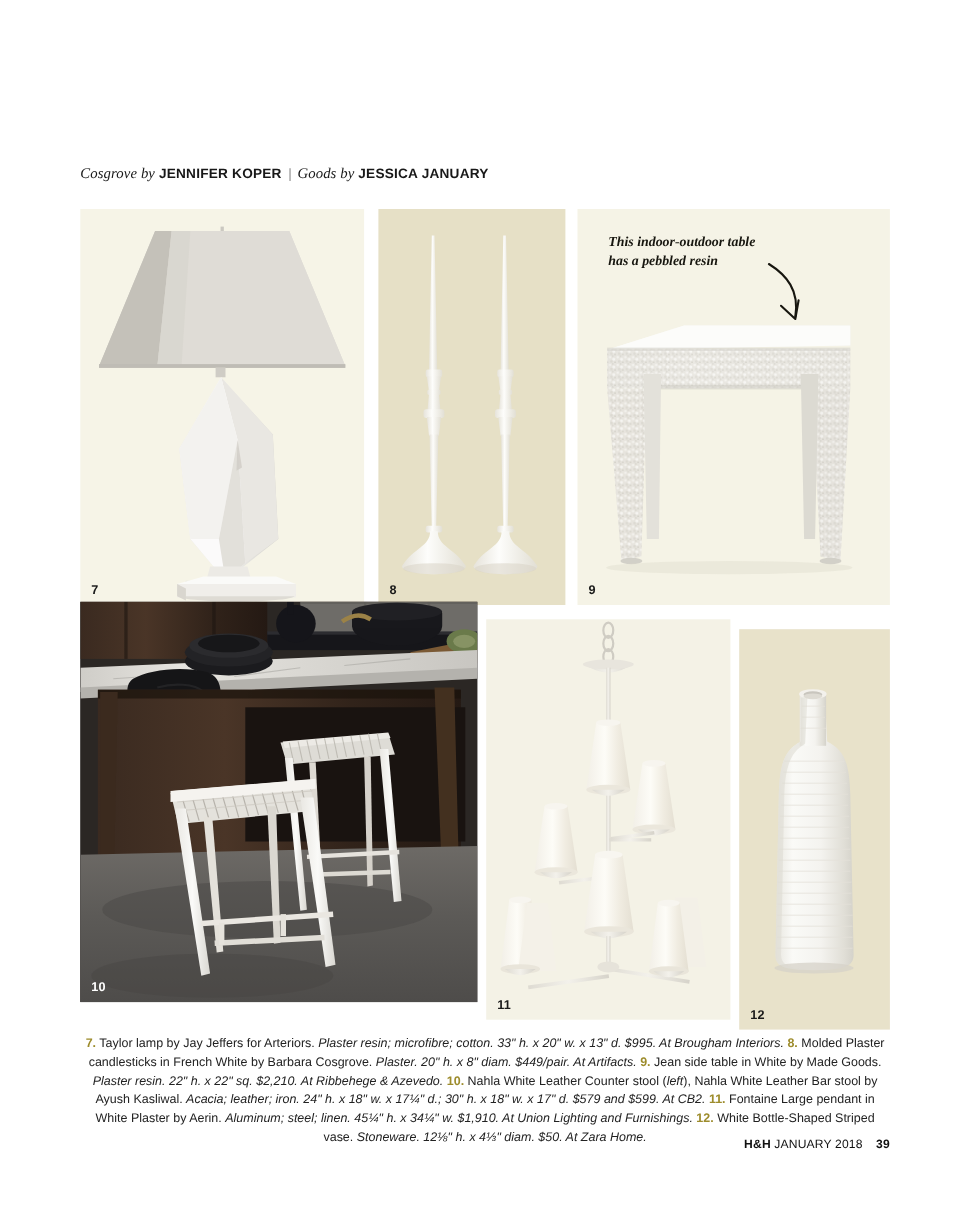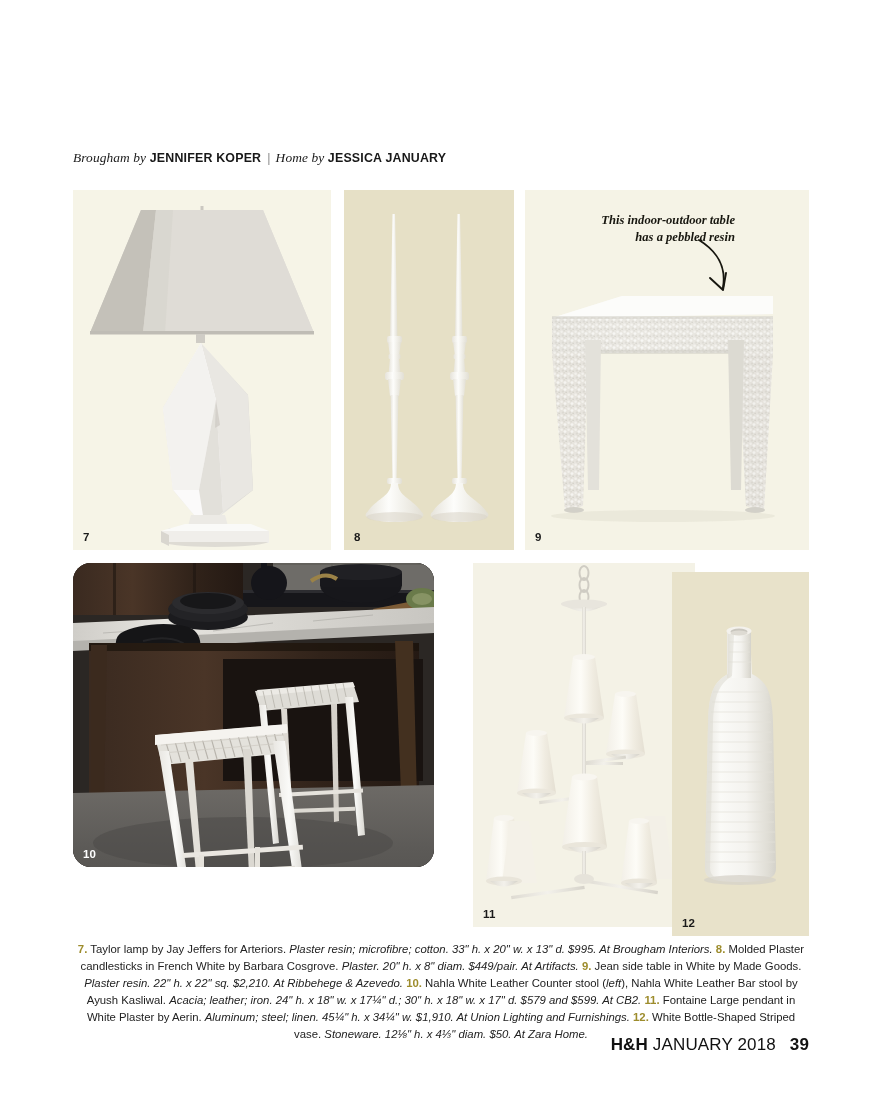--- a/index.html
+++ b/index.html
@@ -74,35 +74,35 @@
     letter-spacing: 0.2px;
     color: #1a1a1a;
     z-index: 40;
   }
   .panel .num.light { color: #ffffff; }
 
   
   .bg-cream  { background: #f6f4e7; }
   .bg-beige  { background: #e6e0c6; }
   .bg-cream2 { background: #f5f3e6; }
-  .bg-cream3 { background: #f4f2e6; margin-left: 31px; }
+  .bg-cream3 { background: #f4f2e6; }
   .bg-beige2 { background: #e8e2ca; }
 
   
   .annot {
     position: absolute;
     left: 28px;
     top: 22px;
     width: 182px;
     font-family: "Liberation Serif", serif;
     font-style: italic;
     font-weight: bold;
     font-size: 12.6px;
     line-height: 1.32;
-    text-align: right;
+    text-align: left;
     color: #17160f;
     z-index: 30;
   }
   .annot-arrow {
     position: absolute;
     left: 168px;
     top: 48px;
     width: 60px;
     height: 68px;
     z-index: 30;
@@ -123,38 +123,38 @@
     font-weight: bold;
     color: #9d8c2c;
   }
   .caption .it { font-style: italic; }
 
   
   .footer {
     position: absolute;
     right: 62px;
     top: 1035px;
-    font-size: 17px;
+    font-size: 11px;
     letter-spacing: 0.15px;
     color: #111111;
     white-space: nowrap;
   }
   .footer .hh { font-weight: bold; }
   .footer .pg { font-weight: bold; padding-left: 9px; }
 
   svg { display: block; }
 </style>
 </head>
 <body>
 
 <div class="page">
 
 
   <div class="byline">
-    <span class="it">Brougham by</span><span>&nbsp;</span><span class="nm">JENNIFER KOPER</span><span class="sep">|</span><span class="it">Home by</span><span>&nbsp;</span><span class="nm">JESSICA JANUARY</span>
+    <span class="it">Cosgrove by</span><span>&nbsp;</span><span class="nm">JENNIFER KOPER</span><span class="sep">|</span><span class="it">Goods by</span><span>&nbsp;</span><span class="nm">JESSICA JANUARY</span>
   </div>
 
   <div class="panel bg-cream" style="left:73px; top:190px; width:258px; height:360px;">
     <svg width="258" height="360" viewBox="0 0 258 360">
       <defs>
         <linearGradient id="shadeG" x1="0" y1="0" x2="1" y2="0">
           <stop offset="0" stop-color="#c9c6bf"></stop>
           <stop offset="0.30" stop-color="#d2cfc8"></stop>
           <stop offset="0.55" stop-color="#e3e1dc"></stop>
           <stop offset="1" stop-color="#dcdad4"></stop>
@@ -292,21 +292,21 @@
       <polygon points="203,150 219,150 216,300 206,300" fill="#dcdad2"></polygon>
 
       <ellipse cx="49" cy="320" rx="10" ry="3" fill="#d2d0c8"></ellipse>
       <ellipse cx="230" cy="320" rx="10" ry="3" fill="#d2d0c8"></ellipse>
 
       <ellipse cx="138" cy="326" rx="112" ry="6" fill="#e0ddce" opacity="0.45"></ellipse>
     </svg>
     <span class="num">9</span>
   </div>
 
-  <div class="panel" style="left:73px; top:563px; width:361px; height:304px; background:#2b2724;border-radius:18px;">
+  <div class="panel" style="left:73px; top:547px; width:361px; height:364px; background:#2b2724;">
     <svg width="361" height="364" viewBox="0 0 361 364">
       <defs>
         <linearGradient id="floorG" x1="0" y1="0" x2="0" y2="1">
           <stop offset="0" stop-color="#6d6a66"></stop>
           <stop offset="0.45" stop-color="#5c5a57"></stop>
           <stop offset="1" stop-color="#4e4c4a"></stop>
         </linearGradient>
         <linearGradient id="woodG" x1="0" y1="0" x2="1" y2="0">
           <stop offset="0" stop-color="#3a2a20"></stop>
           <stop offset="0.35" stop-color="#4a3527"></stop>

